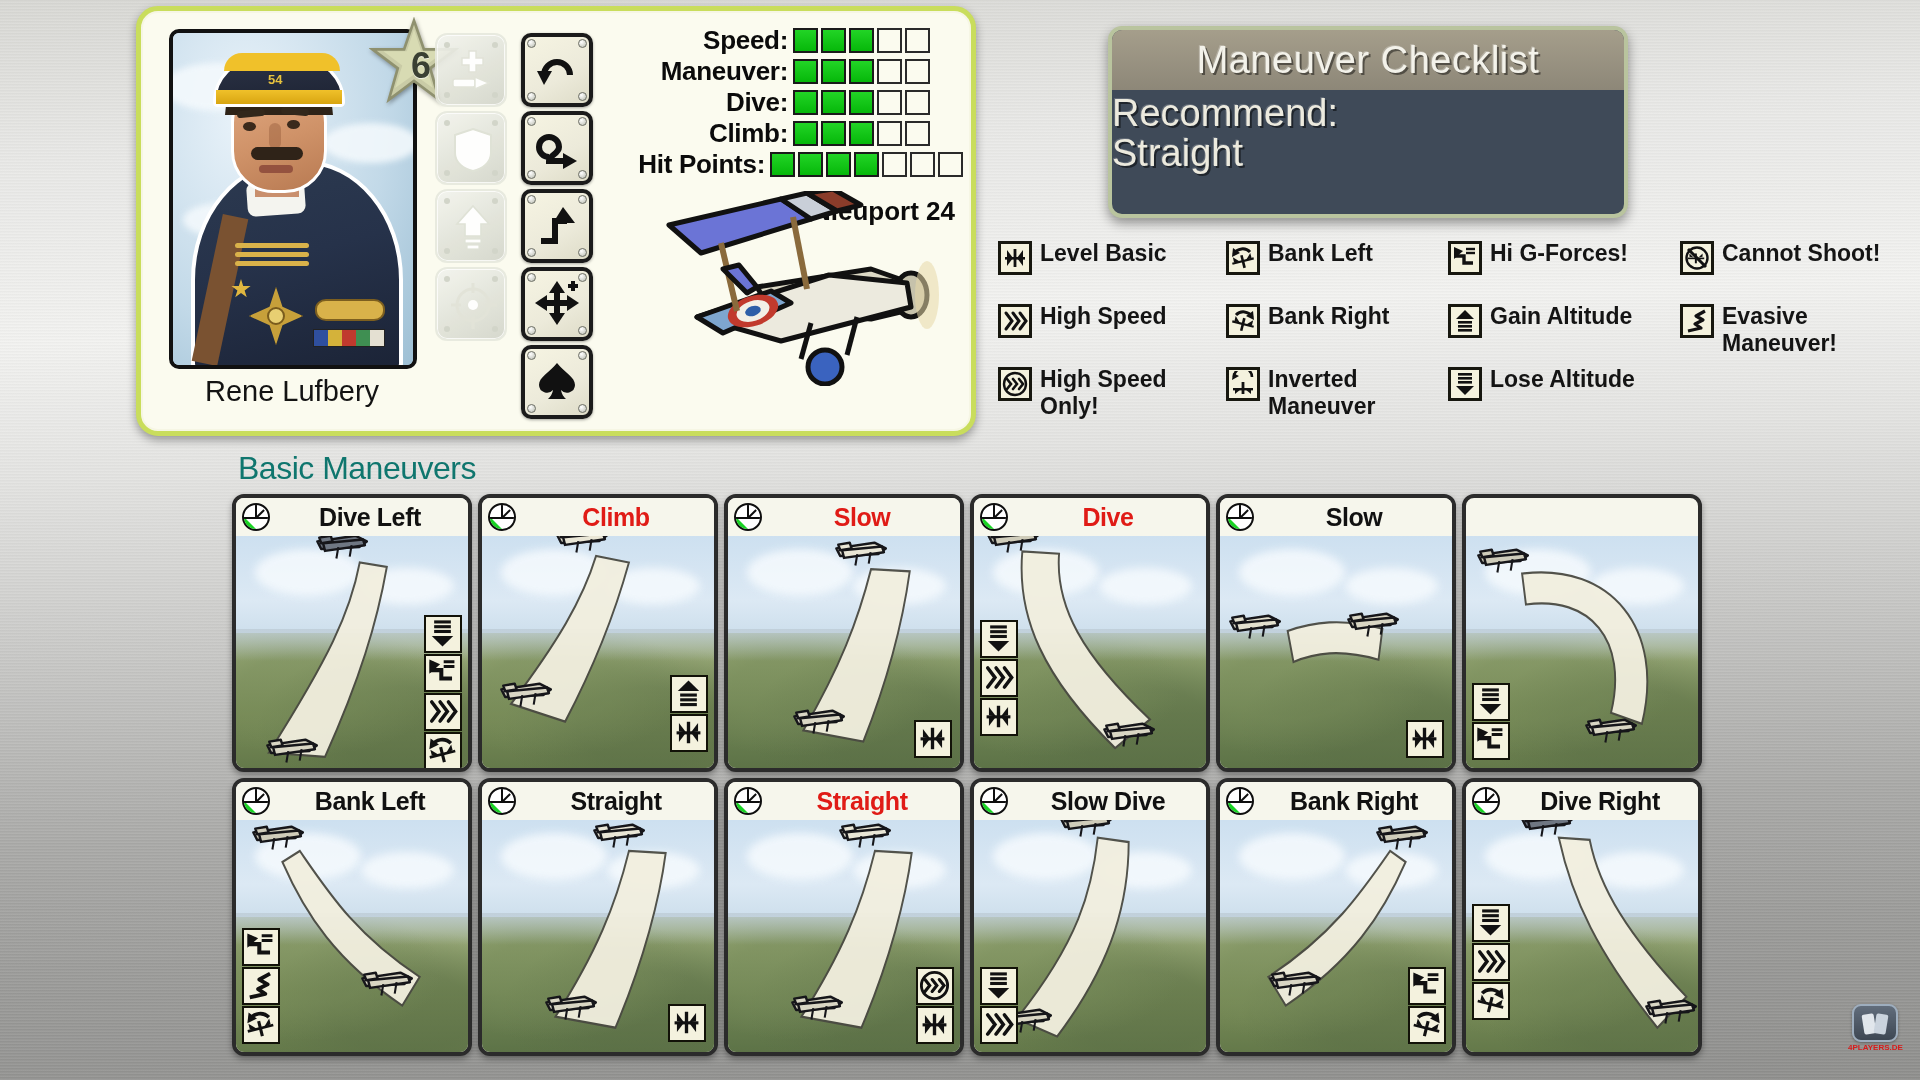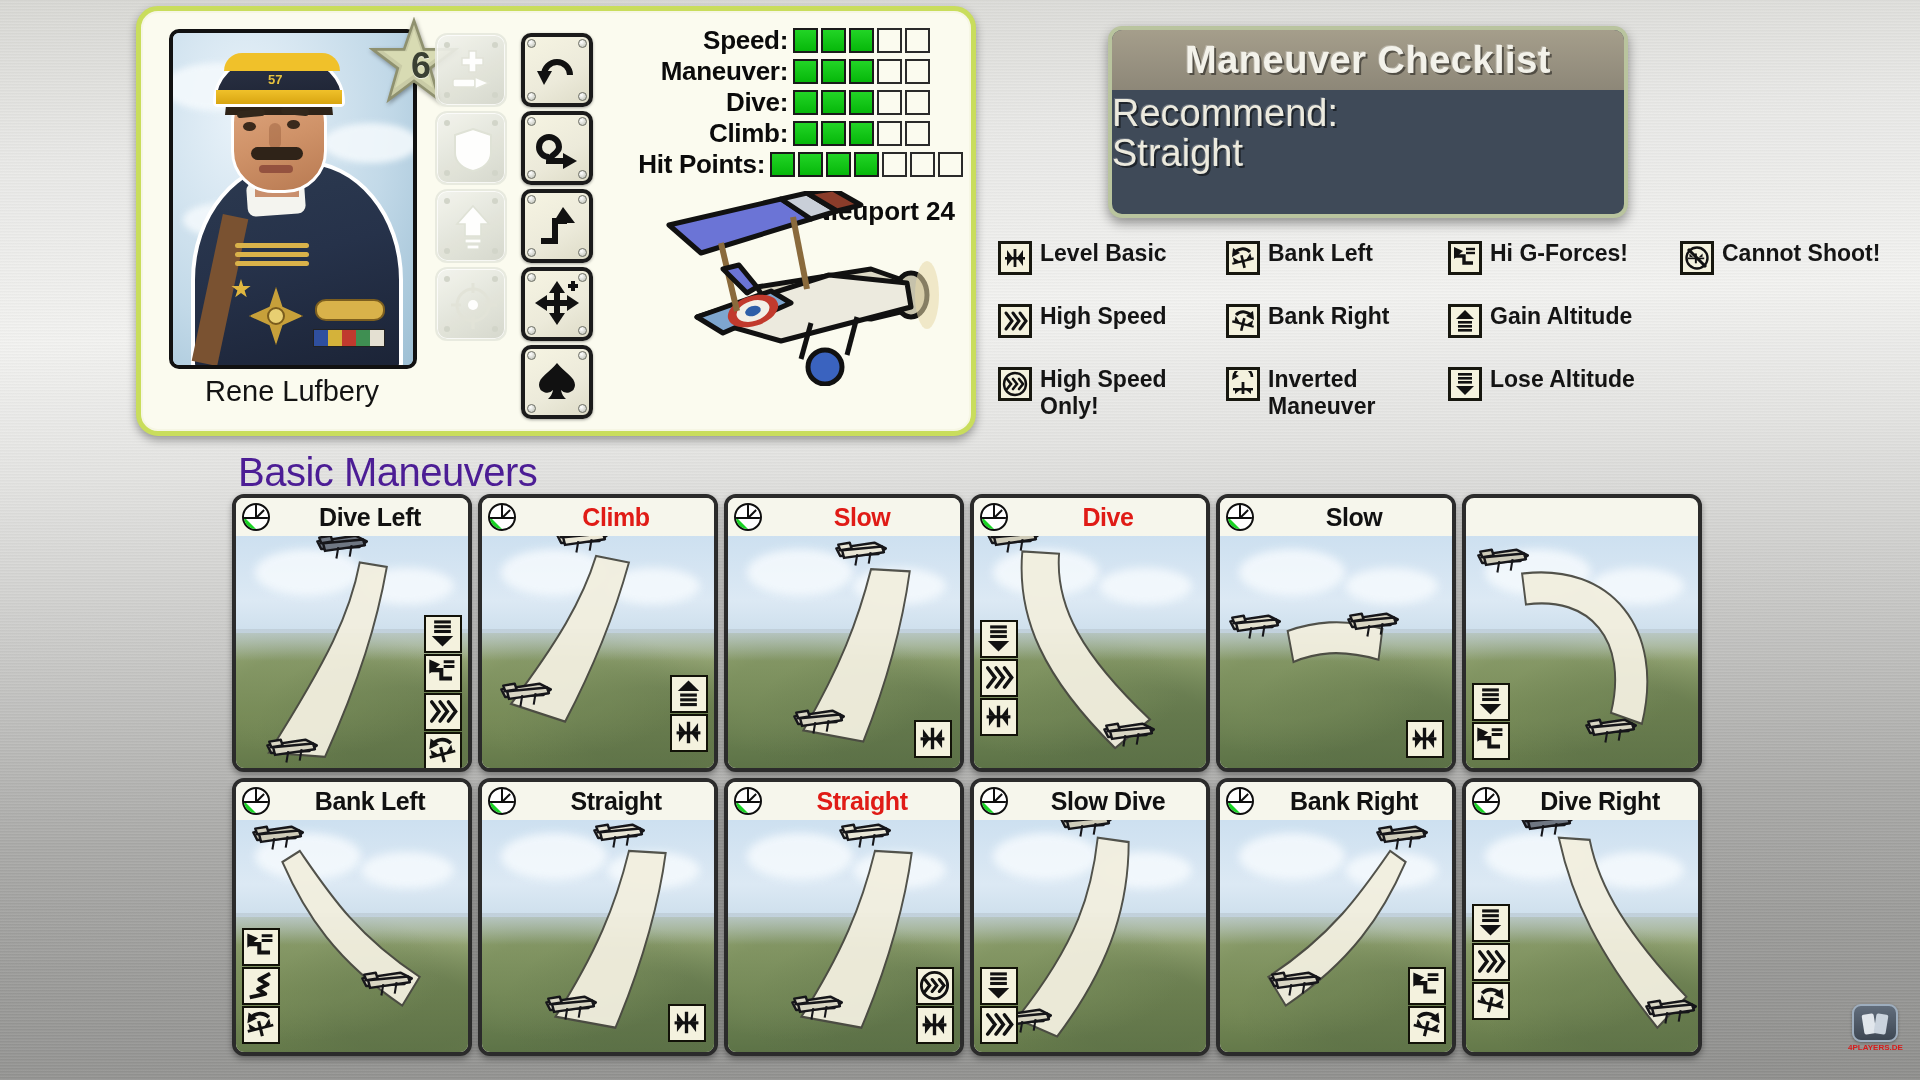--- a/index.html
+++ b/index.html
@@ -152,21 +152,21 @@
     background: #3f4a58; border-radius: 14px;
     border: 4px solid #b9c49e;
     box-shadow: 0 5px 12px rgba(0,0,0,.4);
     overflow: hidden;
   }
   .checklist-title-bar {
     height: 60px; background: linear-gradient(#a59e8b,#8d8778);
     display:flex; align-items:center; justify-content:center;
   }
   .cl-title {
-    font-size: 38px; color:#f3f2ea; font-weight:700; letter-spacing:.5px;
+    font-size: 38px; color:#f3f2ea; font-weight:400; letter-spacing:.5px;
     text-shadow: 2px 2px 0 rgba(0,0,0,.45), -1px -1px 0 rgba(255,255,255,.25);
   }
   .cl-body { padding-top: 4px; }
   .cl-recommend, .cl-value {
     font-size: 38px; color:#eceade; font-weight:500; line-height: 1.05;
     text-shadow: 2px 2px 0 rgba(0,0,0,.5), -1px -1px 0 rgba(255,255,255,.18);
   }
 
   
   .legend { position:absolute; left:998px; top:240px; width:922px; }
@@ -175,21 +175,21 @@
   .lg-icon {
     width: 34px; height: 34px; flex: 0 0 34px; margin-right: 8px; margin-top: 1px;
     background: #f4f2de; border: 3px solid #17170f; position: relative;
   }
   .lg-icon svg { position:absolute; left:1px; top:1px; width:26px; height:26px; }
   .lg-text { font-size: 23px; font-weight: bold; color: #141414; line-height: 1.17; max-width: 215px;}
 
   
   .bm-title {
     position:absolute; left:238px; top:450px;
-    font-size: 40px; font-weight:500; color:#4c1d95; letter-spacing:-.5px;
+    font-size: 32px; font-weight:500; color:#0f766e; letter-spacing:-.5px;
   }
   .card-grid { position:absolute; left:232px; top:494px; width:1484px; }
   .card-row { display:flex; gap: 6px; margin-bottom: 6px; }
   .mcard {
     width: 240px; height: 278px; position: relative;
     background: #f6f6ec;
     border: 4px solid #2b2b2b; border-radius: 12px;
     box-shadow: 0 3px 6px rgba(0,0,0,.35);
     overflow: hidden;
   }
@@ -264,21 +264,21 @@
         <div class="pt-cloud" style="left:10px;top:170px;width:80px;height:34px"></div>
         <div class="pt-body"></div>
         <div class="pt-strap"></div>
         <div class="pt-collar"></div>
         <div class="pt-neck"></div>
         <div class="pt-head"></div>
         <div class="pt-hair"></div>
         <div class="pt-cap">
           <div class="pt-cap-top"></div>
           <div class="pt-cap-band"></div>
-          <div class="pt-cap-num">57</div>
+          <div class="pt-cap-num">54</div>
         </div>
         <div class="pt-brow" style="left:64px;bottom:248px;transform:rotate(-6deg)"></div>
         <div class="pt-brow" style="left:108px;bottom:250px;transform:rotate(5deg)"></div>
         <div class="pt-eye" style="left:70px;bottom:234px"></div>
         <div class="pt-eye" style="left:114px;bottom:236px"></div>
         <div class="pt-nose"></div>
         <div class="pt-stache"></div>
         <div class="pt-mouth"></div>
         <div class="pt-rank">
             <i></i>
@@ -685,20 +685,30 @@
                   <rect x="9.6" y="3" width="2.4" height="12"></rect>
                   <path d="M3 3l5 5-5-1z"></path>
                   <path d="M19 3l-5 5 5-1z"></path>
                 </g>
                 <line x1="4" y1="4" x2="22" y2="22" stroke="#111" stroke-width="3"></line>
               </g>
             </svg>
           </span>
           <span class="lg-text">Cannot Shoot!</span>
         </div>
+        <div class="legend-item">
+          <span class="lg-icon">
+            <svg viewBox="0 0 26 26">
+              <g>
+                <path d="M21 3l-9 5 7 4-8 4 6 4-13 3" fill="none" stroke="#111" stroke-width="3.2" stroke-linejoin="round"></path>
+              </g>
+            </svg>
+          </span>
+          <span class="lg-text">Evasive<br>Maneuver!</span>
+        </div>
       </div>
   </div>
 
   <div class="bm-title">Basic Maneuvers</div>
   <div class="card-grid">
     <div class="card-row">
         <div class="mcard">
           <div class="mcard-head">
             <div class="pie">
               <div class="wedge" style="transform:rotate(-90deg) skewY(-45deg)"></div>

